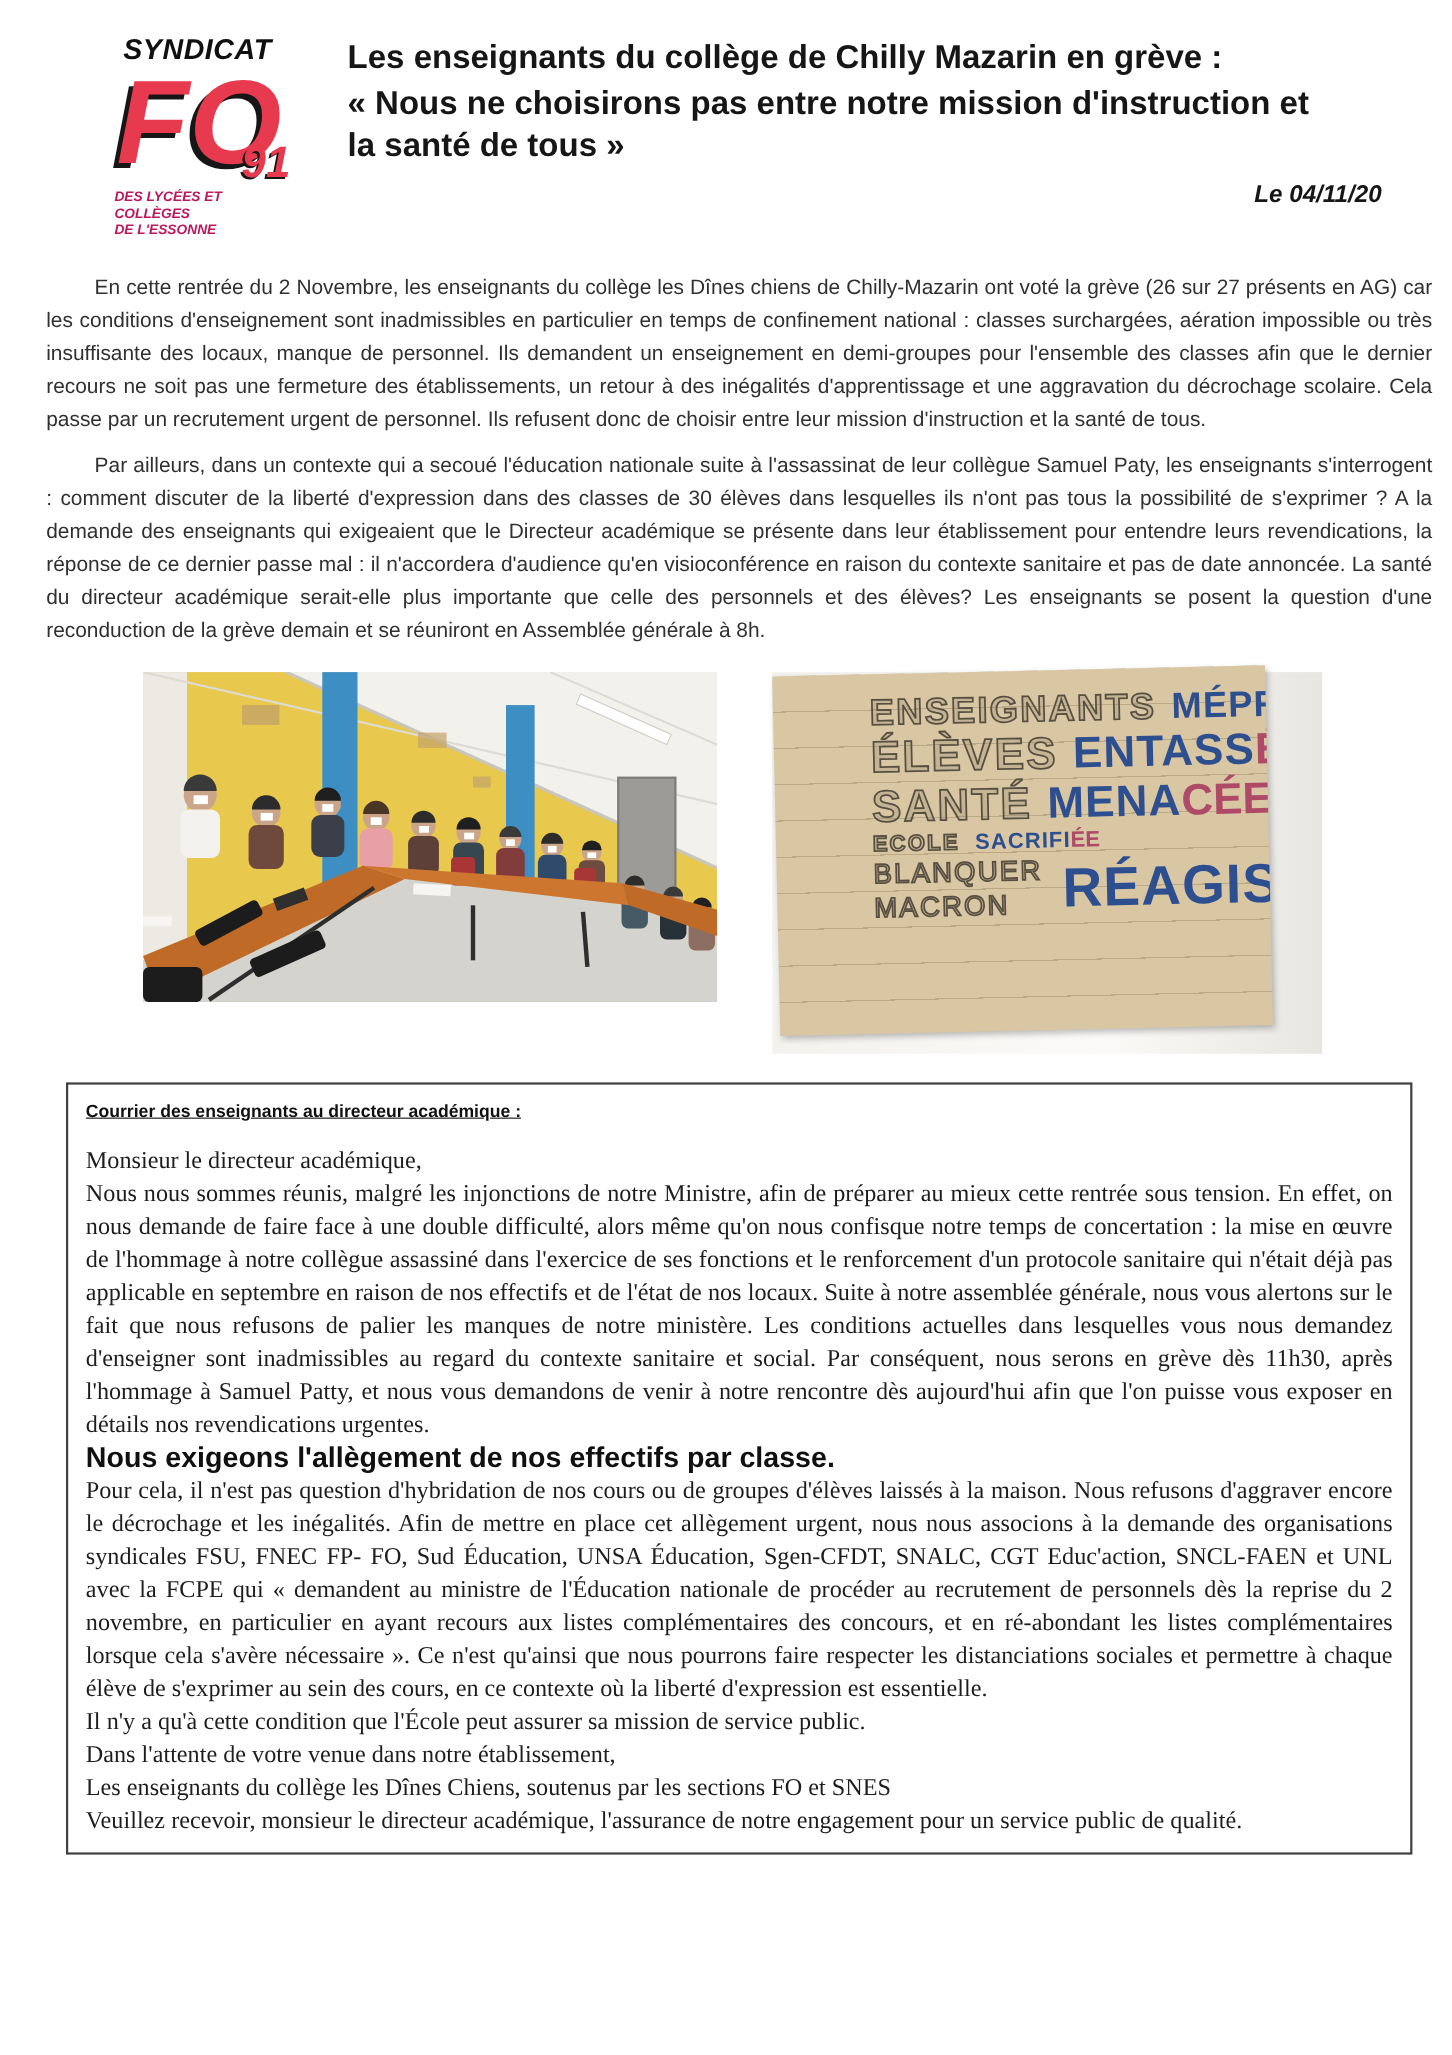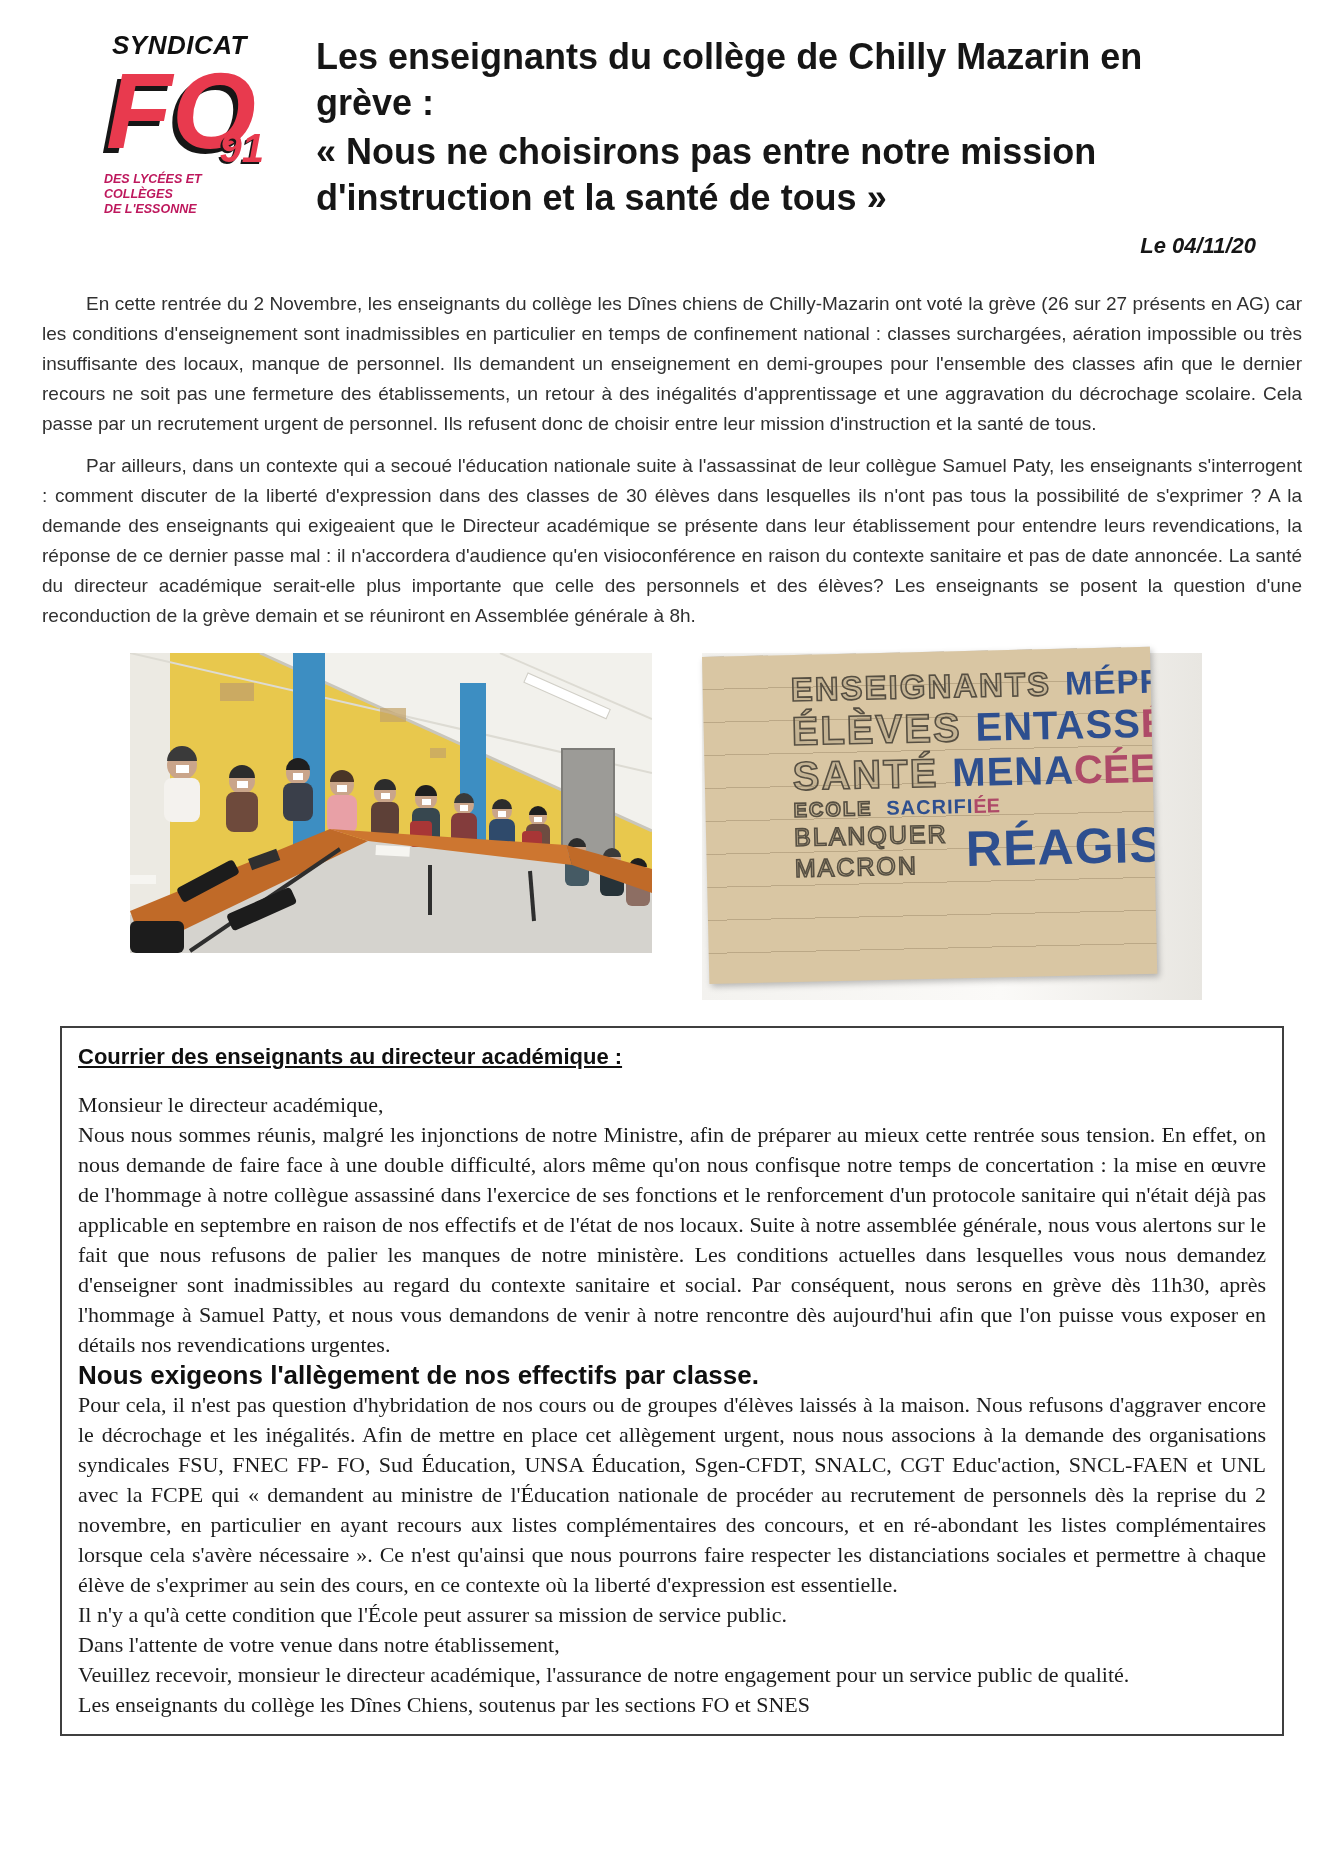--- a/index.html
+++ b/index.html
@@ -12,21 +12,21 @@
   .header{display:flex;align-items:flex-start;padding:30px 0 0 92px;}
   .logo{width:160px;flex:none;text-align:left;}
   .logo-syndicat{font-style:italic;font-weight:bold;font-size:26px;color:#101010;letter-spacing:.5px;padding-left:8px;}
   .logo-fo{position:relative;font-style:italic;font-weight:bold;font-size:108px;line-height:.92;
            color:#e posZ}
   .logo-fo{color:#e83a4e;text-shadow:-5px 5px 0 #161616;padding-left:2px;width:150px;}
   .logo-91{position:absolute;bottom:-6px;right:-8px;font-size:40px;font-style:italic;font-weight:bold;
            color:#e83a4e;text-shadow:-2px 2px 0 #161616;}
   .logo-sub{font-size:12.5px;font-weight:bold;font-style:italic;color:#be185d;line-height:1.2;margin-top:12px;}
   .title-col{margin-left:52px;width:940px;}
-  .doc-title{font-size:36px;font-weight:bold;color:#161616;line-height:1.27;max-width:880px;margin:4px 0 0;}
+  .doc-title{font-size:30px;font-weight:bold;color:#161616;line-height:1.27;max-width:880px;margin:4px 0 0;}
   .doc-date{text-align:right;font-weight:bold;font-style:italic;font-size:22px;color:#161616;margin-top:12px;}
   
   .intro{margin:30px 30px 0;font-size:19px;line-height:30px;text-align:justify;color:#303030;}
   .intro p{margin:0 0 12px;text-indent:44px;}
   
   .photos{display:flex;margin:22px 0 0 118px;gap:50px;align-items:flex-start;}
   .photo-left{width:522px;height:300px;flex:none;display:block;}
   .photo-right{width:500px;height:347px;flex:none;position:relative;
                background:linear-gradient(90deg,#f3f2ef 0%,#fbfaf8 60%,#e8e6e1 100%);}
   .paper{position:absolute;left:0;top:4px;right:52px;bottom:16px;background:#d9c6a3;
@@ -35,21 +35,21 @@
          padding:16px 6px 6px 88px;overflow:hidden;box-shadow:2px 3px 6px rgba(0,0,0,.25);}
   .b-row{display:flex;align-items:baseline;gap:14px;white-space:nowrap;font-weight:bold;}
   .w-out{color:rgba(90,82,70,.15);-webkit-text-stroke:1.6px #564f42;letter-spacing:2px;}
   .w-blue{color:#2e4f8f;letter-spacing:1px;}
   .w-red{color:#ae4a68;}
   .sz1{font-size:33px;} .sz2{font-size:40px;} .sz3{font-size:20px;} .sz4{font-size:25px;} .sz5{font-size:50px;}
   .row5{display:flex;align-items:center;gap:18px;}
   .row5 .stack{display:flex;flex-direction:column;line-height:1.25;}
   
   .letter-box{margin:26px 48px 0;border:2px solid #3f3f3f;padding:10px 16px 14px;}
-  .letter-head{font-size:22px;font-weight:bold;text-decoration:underline;color:#101010;margin:6px 0 20px;}
+  .letter-head{font-size:16px;font-weight:bold;text-decoration:underline;color:#101010;margin:6px 0 20px;}
   .letter-body{font-family:"Liberation Serif",serif;font-size:22px;line-height:30px;text-align:justify;color:#1d1d1d;}
   .letter-body p{margin:0;}
   .demand{font-family:"Liberation Sans",sans-serif;font-weight:bold;font-size:26px;color:#101010;line-height:30px;}
 </style>
 </head>
 <body>
 
 <div class="page">
 
   <div class="header">
@@ -222,18 +222,18 @@
 
   <div class="letter-box">
     <div class="letter-head">Courrier des enseignants au directeur académique :</div>
     <div class="letter-body">
       <p>Monsieur le directeur académique,</p>
       <p>Nous nous sommes réunis, malgré les injonctions de notre Ministre, afin de préparer au mieux cette rentrée sous tension. En effet, on nous demande de faire face à une double difficulté, alors même qu'on nous confisque notre temps de concertation : la mise en œuvre de l'hommage à notre collègue assassiné dans l'exercice de ses fonctions et le renforcement d'un protocole sanitaire qui n'était déjà pas applicable en septembre en raison de nos effectifs et de l'état de nos locaux. Suite à notre assemblée générale, nous vous alertons sur le fait que nous refusons de palier les manques de notre ministère. Les conditions actuelles dans lesquelles vous nous demandez d'enseigner sont inadmissibles au regard du contexte sanitaire et social. Par conséquent, nous serons en grève dès 11h30, après l'hommage à Samuel Patty, et nous vous demandons de venir à notre rencontre dès aujourd'hui afin que l'on puisse vous exposer en détails nos revendications urgentes.</p>
       <p class="demand">Nous exigeons l'allègement de nos effectifs par classe.</p>
       <p>Pour cela, il n'est pas question d'hybridation de nos cours ou de groupes d'élèves laissés à la maison. Nous refusons d'aggraver encore le décrochage et les inégalités. Afin de mettre en place cet allègement urgent, nous nous associons à la demande des organisations syndicales FSU, FNEC FP- FO, Sud Éducation, UNSA Éducation, Sgen-CFDT, SNALC, CGT Educ'action, SNCL-FAEN et UNL avec la FCPE qui « demandent au ministre de l'Éducation nationale de procéder au recrutement de personnels dès la reprise du 2 novembre, en particulier en ayant recours aux listes complémentaires des concours, et en ré-abondant les listes complémentaires lorsque cela s'avère nécessaire ». Ce n'est qu'ainsi que nous pourrons faire respecter les distanciations sociales et permettre à chaque élève de s'exprimer au sein des cours, en ce contexte où la liberté d'expression est essentielle.</p>
       <p>Il n'y a qu'à cette condition que l'École peut assurer sa mission de service public.</p>
       <p>Dans l'attente de votre venue dans notre établissement,</p>
+      <p>Les enseignants du collège les Dînes Chiens, soutenus par les sections FO et SNES</p>
       <p>Veuillez recevoir, monsieur le directeur académique, l'assurance de notre engagement pour un service public de qualité.</p>
-      <p>Les enseignants du collège les Dînes Chiens, soutenus par les sections FO et SNES</p>
     </div>
   </div>
 
 </div>
 
 </body></html>

